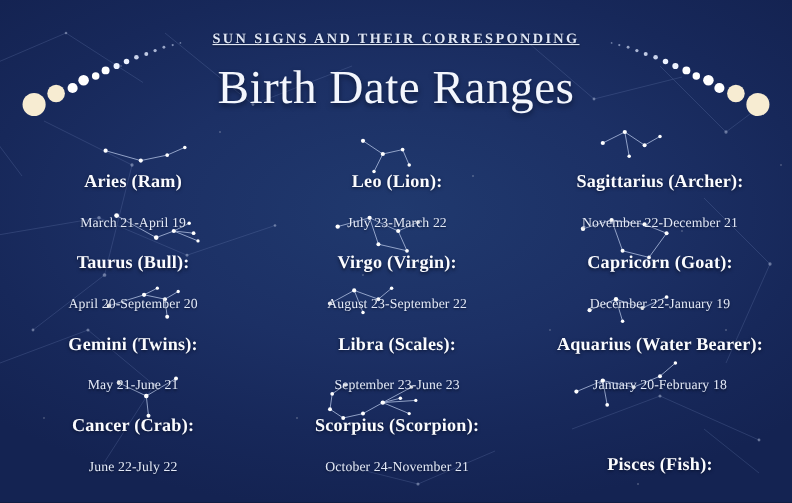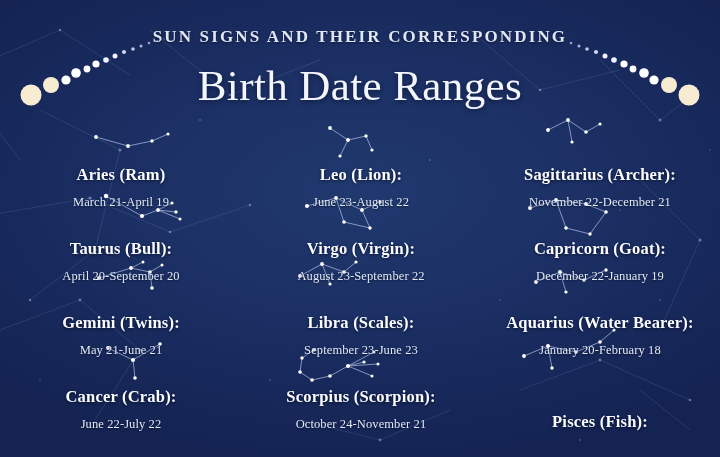--- a/index.html
+++ b/index.html
@@ -29,27 +29,28 @@
   
   .header {
     position: absolute;
     left: 0;
     top: 28px;
     width: 720px;
     text-align: center;
     z-index: 5;
   }
   .eyebrow {
-    font-size: 17px;
+    font-size: 13px;
     letter-spacing: 2.15px;
     color: #dfe6f5;
     text-transform: uppercase;
     font-weight: 700;
     line-height: 1.1;
     text-shadow: 0 1px 2px rgba(4,10,28,0.65);
+    text-decoration: underline;
   }
   .maintitle {
     margin-top: 16px;
     font-size: 43px;
     line-height: 1.08;
     color: #f3f6fd;
     font-weight: 400;
     letter-spacing: 0.4px;
     text-shadow: 0 2px 5px rgba(4,10,28,0.55);
   }
@@ -81,21 +82,21 @@
   .sign-name {
     font-size: 16.5px;
     font-weight: 700;
     color: #fbfcff;
     line-height: 1.15;
     letter-spacing: 0.2px;
     white-space: nowrap;
     text-shadow: 0 1px 3px rgba(4,10,28,0.7);
   }
   .sign-dates {
-    margin-top: 10px;
+    margin-top: 20px;
     font-size: 12.5px;
     font-weight: 400;
     color: #e3e9f7;
     line-height: 1.2;
     letter-spacing: 0.1px;
     white-space: nowrap;
     text-shadow: 0 1px 2px rgba(4,10,28,0.6);
   }
 </style>
 </head>
@@ -308,21 +309,21 @@
       </div>
       <div class="sign">
         <div class="sign-name">Cancer (Crab):</div>
         <div class="sign-dates">June 22-July 22</div>
       </div>
     </div>
 
     <div class="col">
       <div class="sign">
         <div class="sign-name">Leo (Lion):</div>
-        <div class="sign-dates">June 23-August 22</div>
+        <div class="sign-dates">July 23-March 22</div>
       </div>
       <div class="sign">
         <div class="sign-name">Virgo (Virgin):</div>
         <div class="sign-dates">August 23-September 22</div>
       </div>
       <div class="sign">
         <div class="sign-name">Libra (Scales):</div>
         <div class="sign-dates">September 23-June 23</div>
       </div>
       <div class="sign">

